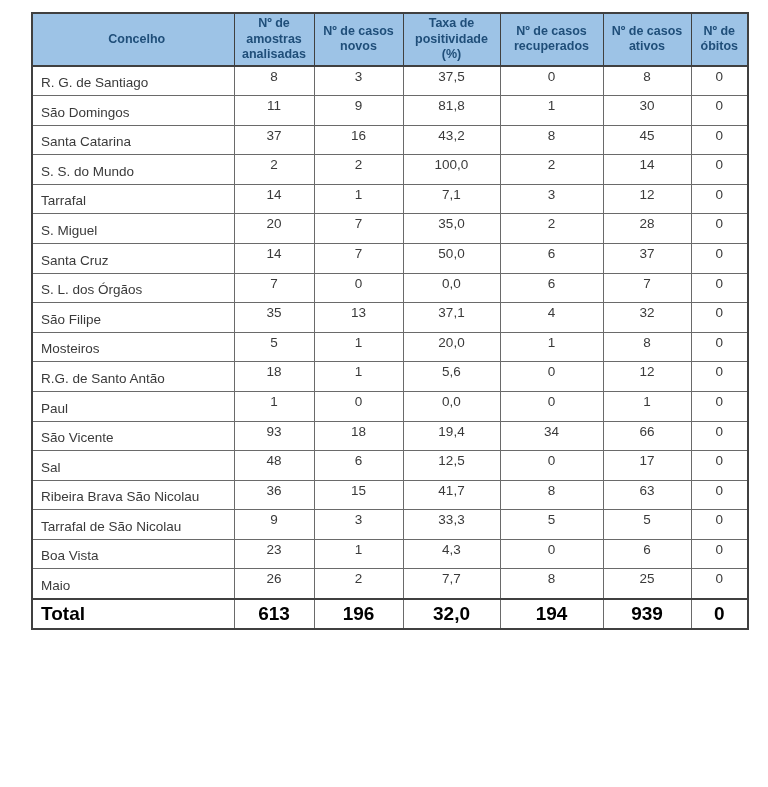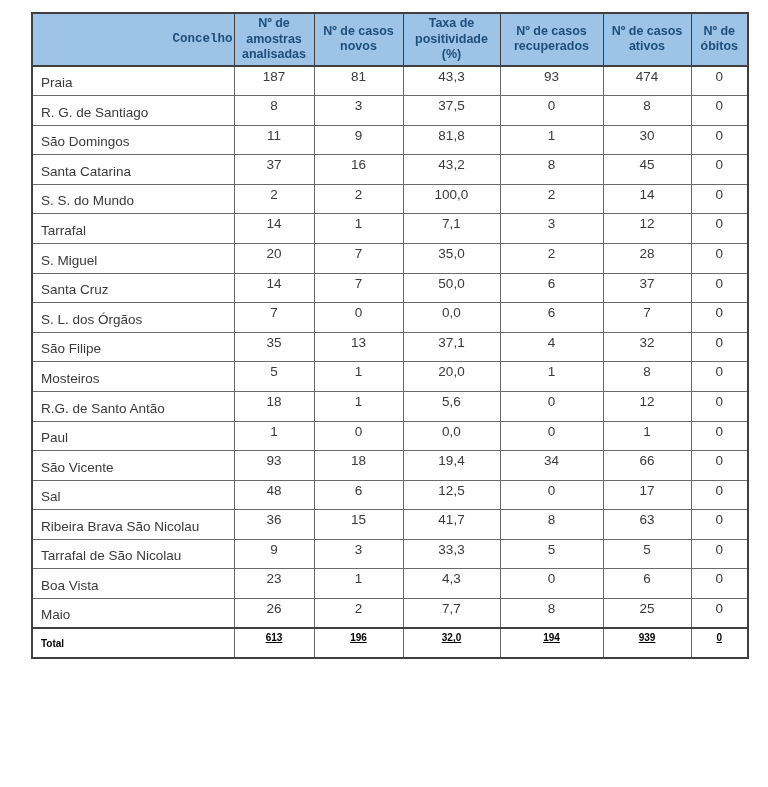--- a/index.html
+++ b/index.html
@@ -41,23 +41,22 @@
     font-size: 12.5px;
     line-height: 1.25;
     text-align: center;
     vertical-align: middle;
     height: 48px;
     padding: 2px 1px;
     border: 1px solid var(--border-strong);
     border-bottom: 2px solid var(--border-strong);
   }
   thead th.first {
-    text-align: right;
+    text-align: center;
     padding-left: 8px;
-    font-family: Liberation Mono, monospace;
   }
 
   tbody td {
     font-size: 13.5px;
     color: var(--body-text);
     height: 29.6px;
     border: 1px solid var(--border-light);
     padding: 0;
   }
   tbody td.num {
@@ -66,29 +65,29 @@
     padding-top: 2px;
   }
   tbody td.name {
     text-align: left;
     vertical-align: bottom;
     padding-left: 8px;
     padding-bottom: 5px;
   }
 
   tfoot td {
-    font-size: 10px;
+    font-size: 19px;
     font-weight: bold;
     color: #000000;
     height: 30px;
     border: 1px solid var(--border-light);
     border-top: 2px solid var(--border-strong);
     padding: 0;
   }
-  tfoot td.num { text-align: center; vertical-align: top; padding-top: 3px; text-decoration: underline; }
+  tfoot td.num { text-align: center; vertical-align: top; padding-top: 3px; }
   tfoot td.name { text-align: left; vertical-align: middle; padding-left: 8px; }
 </style>
 </head>
 <body>
 
 <div class="page">
   <table class="stats">
     <colgroup>
       <col class="c1">
         <col class="c2">
@@ -104,29 +103,20 @@
         <th>Nº de amostras analisadas</th>
         <th>Nº de casos novos</th>
         <th>Taxa de positividade (%)</th>
         <th>Nº de casos recuperados</th>
         <th>Nº de casos ativos</th>
         <th>Nº de óbitos</th>
       </tr>
     </thead>
     <tbody>
         <tr>
-          <td class="name">Praia</td>
-          <td class="num">187</td>
-          <td class="num">81</td>
-          <td class="num">43,3</td>
-          <td class="num">93</td>
-          <td class="num">474</td>
-          <td class="num">0</td>
-        </tr>
-        <tr>
           <td class="name">R. G. de Santiago</td>
           <td class="num">8</td>
           <td class="num">3</td>
           <td class="num">37,5</td>
           <td class="num">0</td>
           <td class="num">8</td>
           <td class="num">0</td>
         </tr>
         <tr>
           <td class="name">São Domingos</td>

